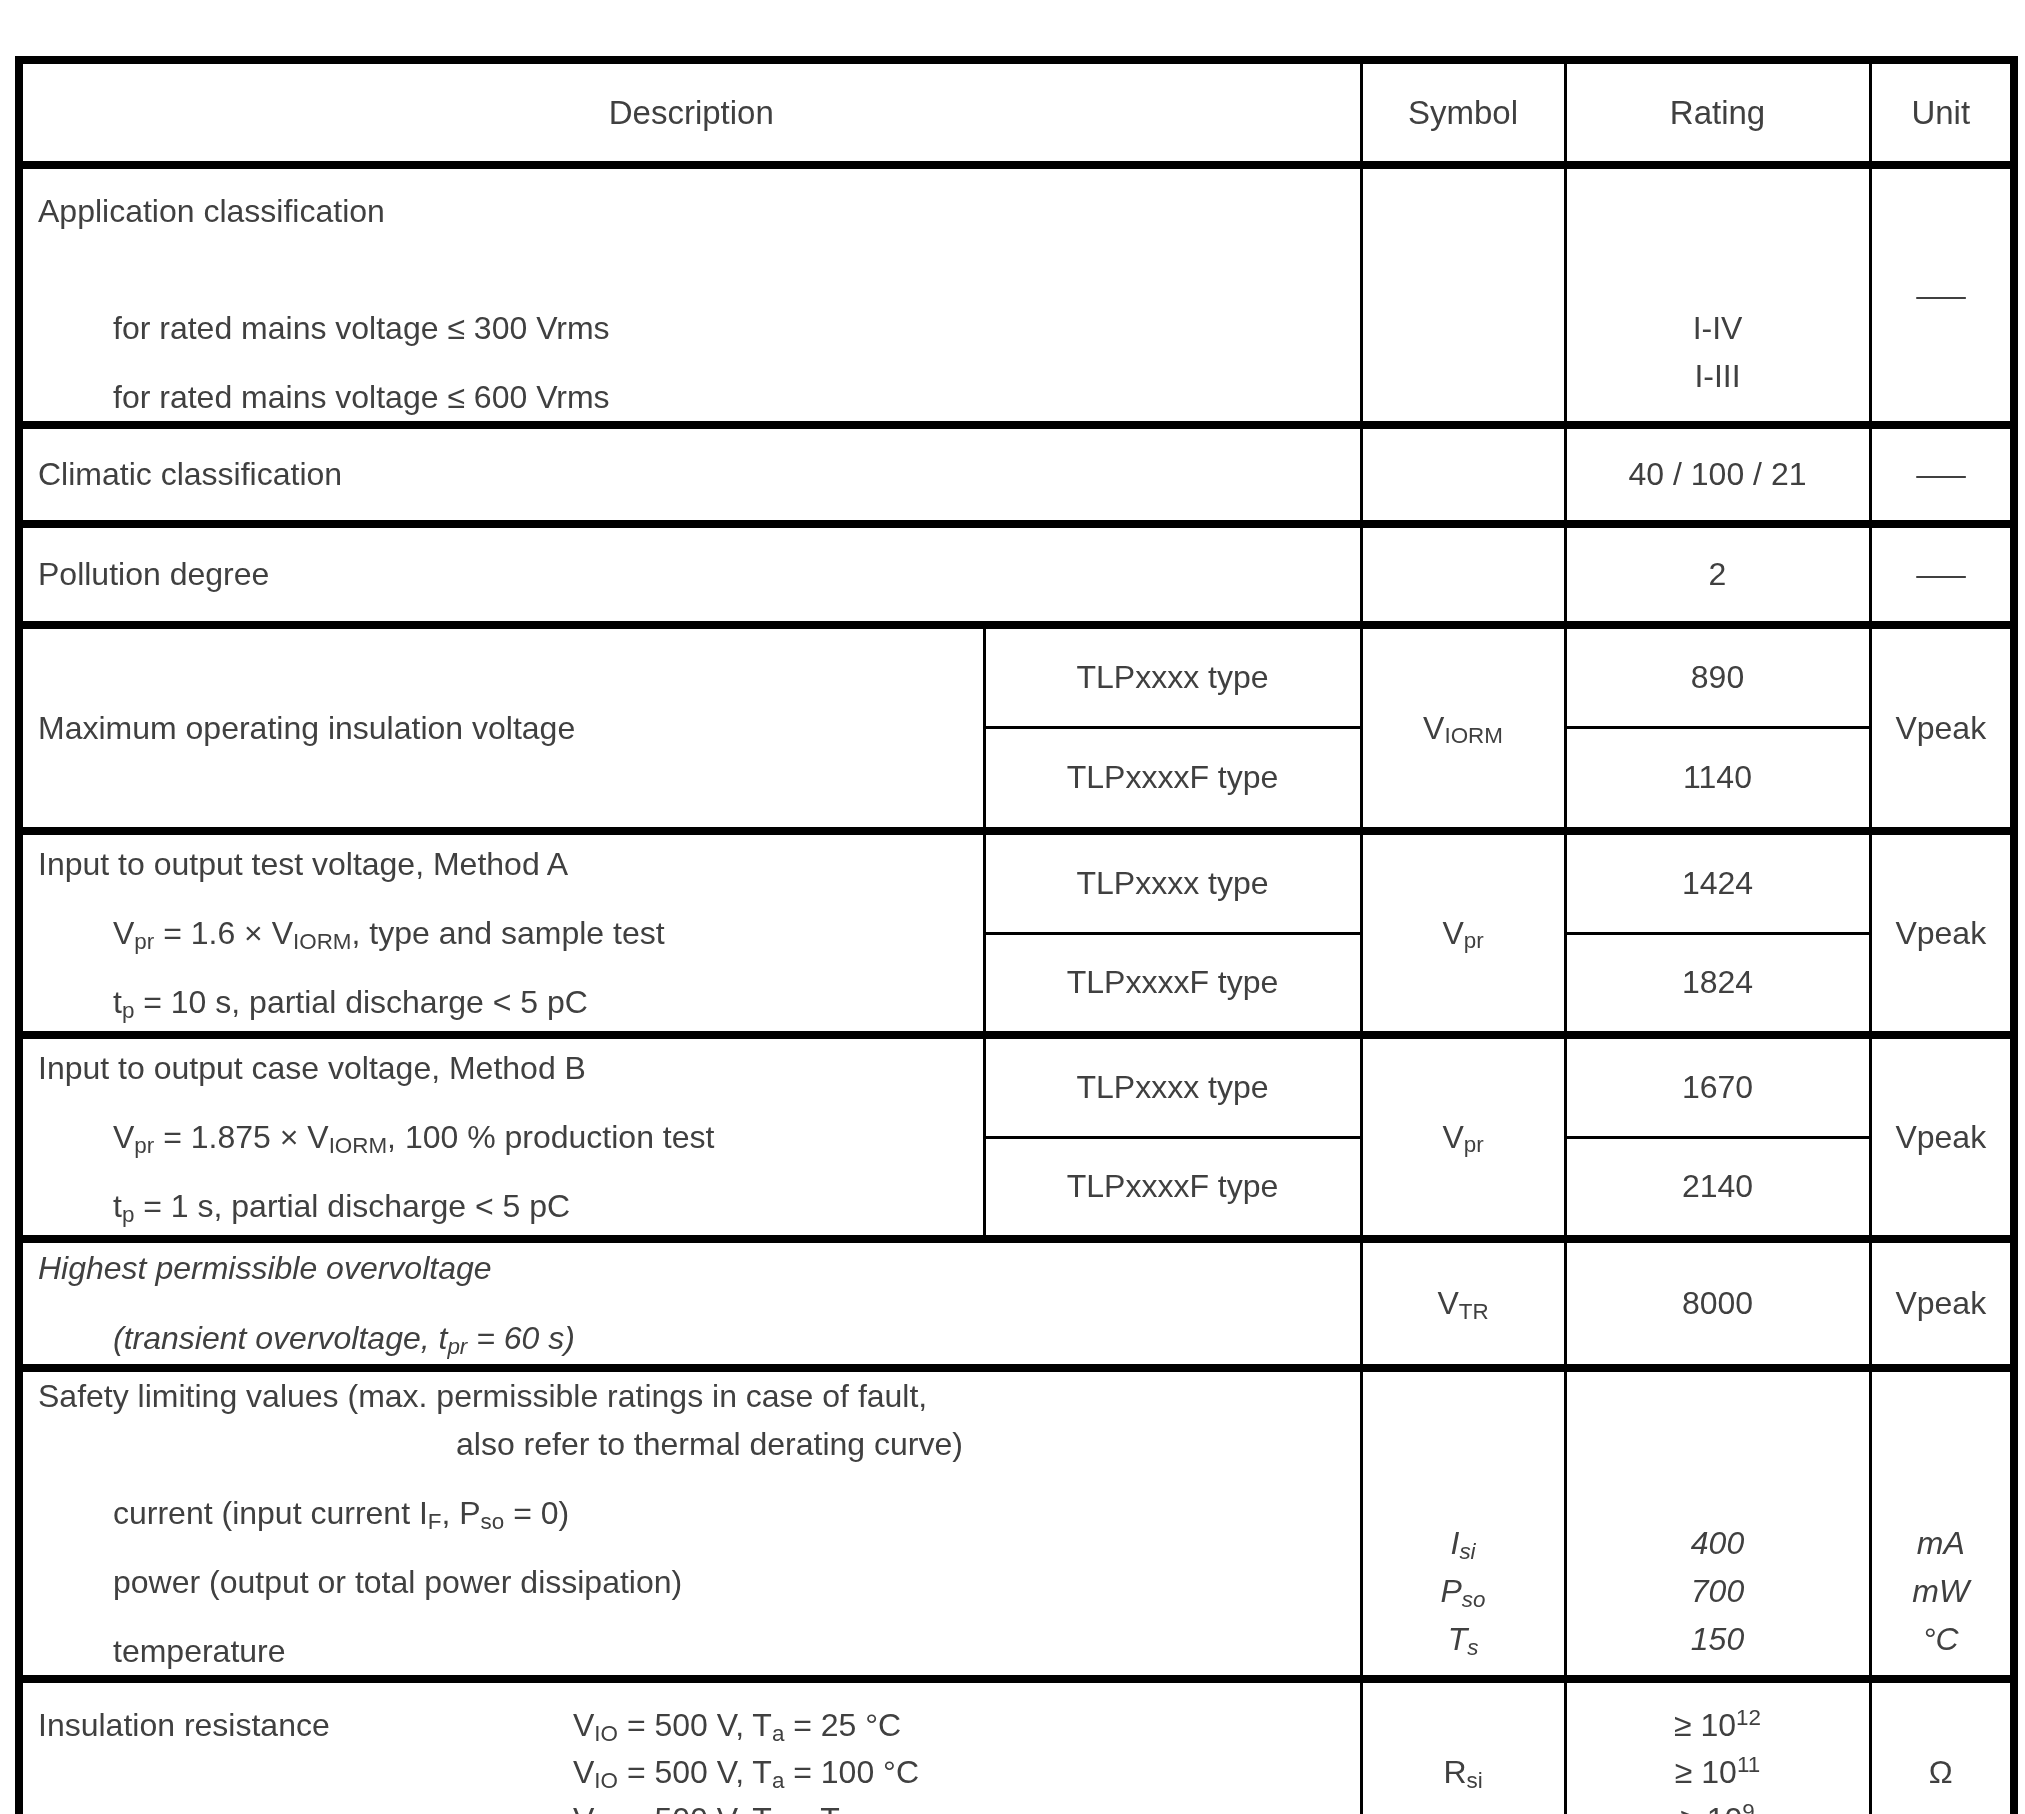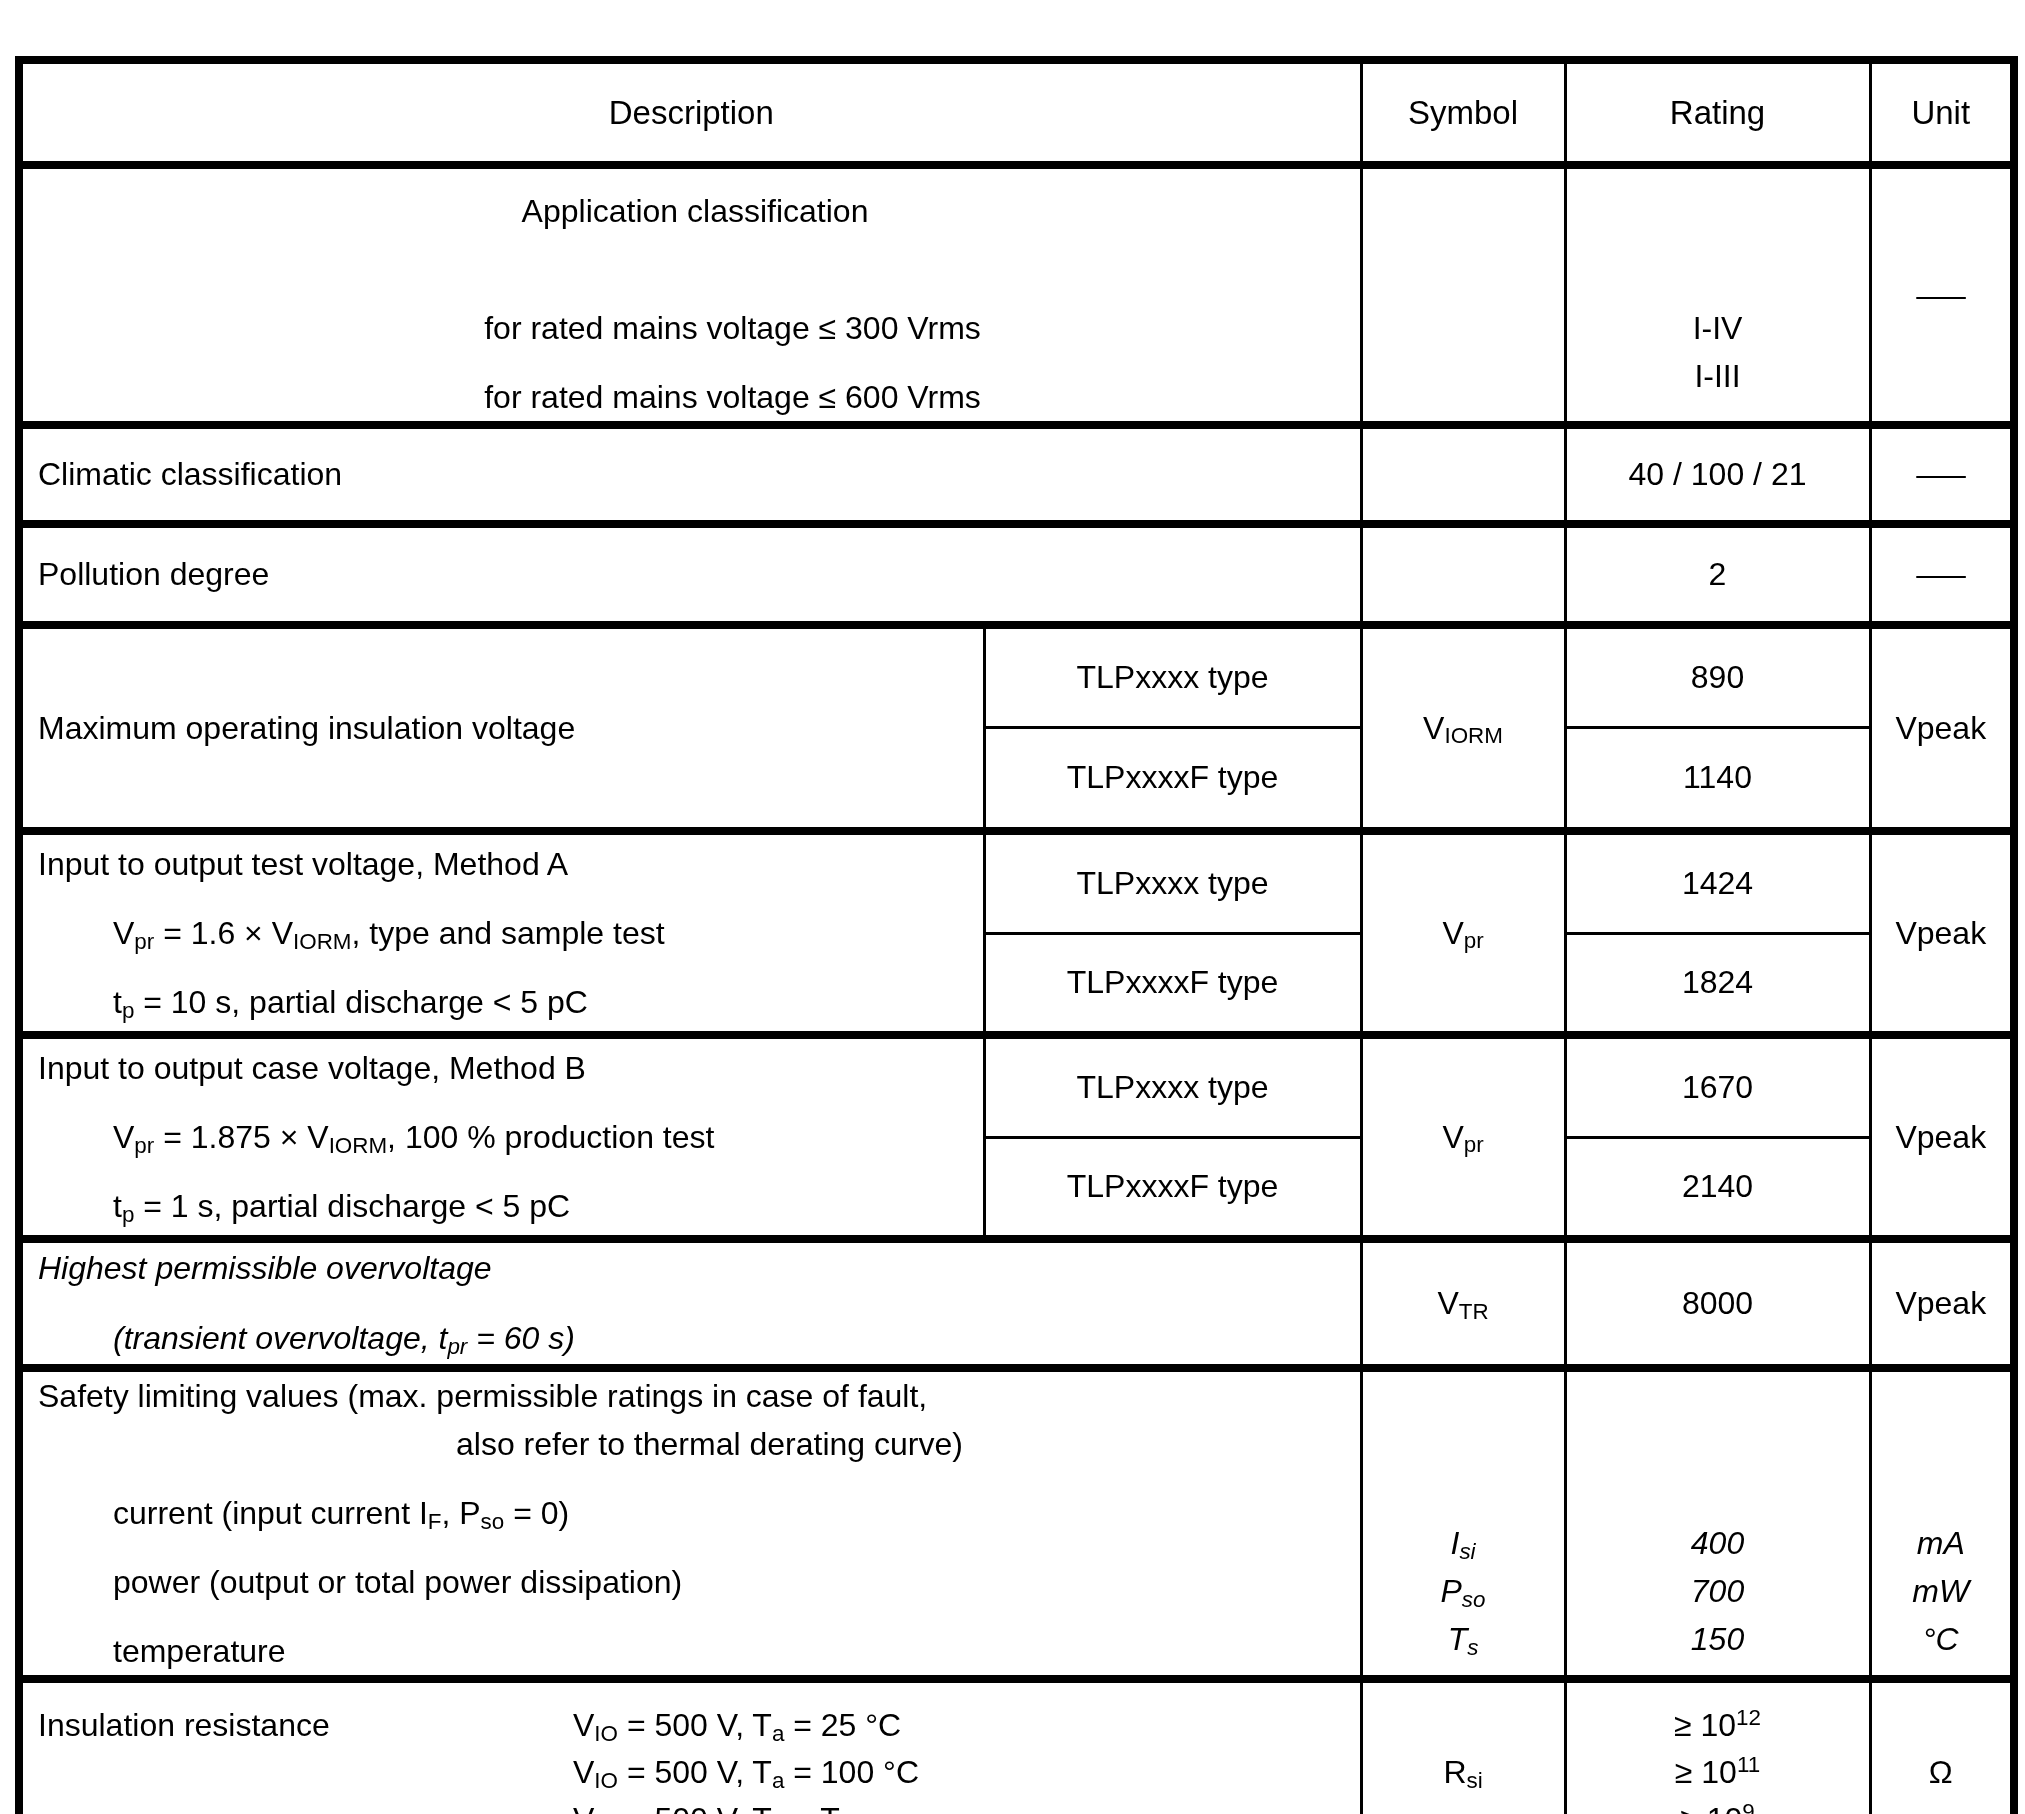--- a/index.html
+++ b/index.html
@@ -6,21 +6,21 @@
     margin: 0;
     padding: 0;
     background: #ffffff;
   }
   .page {
     position: relative;
     width: 2025px;
     height: 1814px;
     background: #ffffff;
     font-family: "Liberation Sans", sans-serif;
-    color: #000000;
+    color: #404040;
   }
   table.spec {
     position: absolute;
     left: 15px;
     top: 56px;
     width: 1999px;
     border-collapse: collapse;
     table-layout: fixed;
     border: 8.3px solid #000;
   }
@@ -40,21 +40,21 @@
   .ctr   { text-align: center; }
   .desc  { text-align: left; padding-left: 15px; padding-right: 7.5px; }
   .vtop  { vertical-align: top; }
   .vbot  { vertical-align: bottom; }
   .lh64  { line-height: 48px; }
   .lh65  { line-height: 49px; font-style: italic; }
   .lh62  { line-height: 47px; }
   .blank64 { height: 48px; }
   .ind   { margin-left: 75px; margin-top: 21px; }
   .ind2  { margin-left: 418px; }
-  .pt22  { padding-top: 18px; text-align: center; }
+  .pt22  { padding-top: 18px; }
   .pb28  { padding-bottom: 21px; }
   .pb16  { padding-bottom: 12px; font-style: italic; }
   sub {
     font-size: 70%;
     line-height: 0;
     vertical-align: baseline;
     position: relative;
     top: 0.22em;
   }
   sup {

